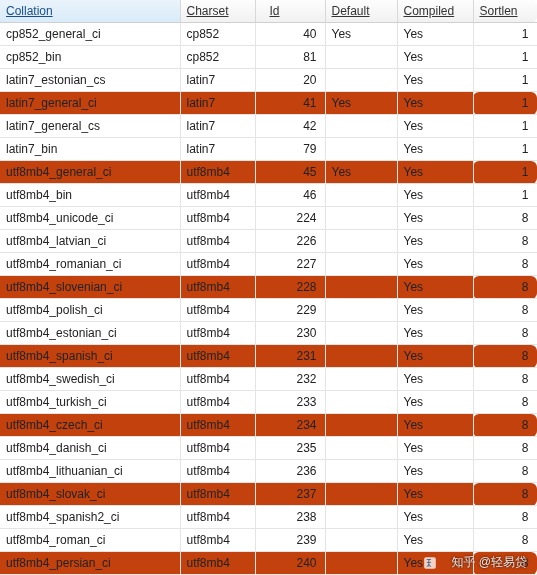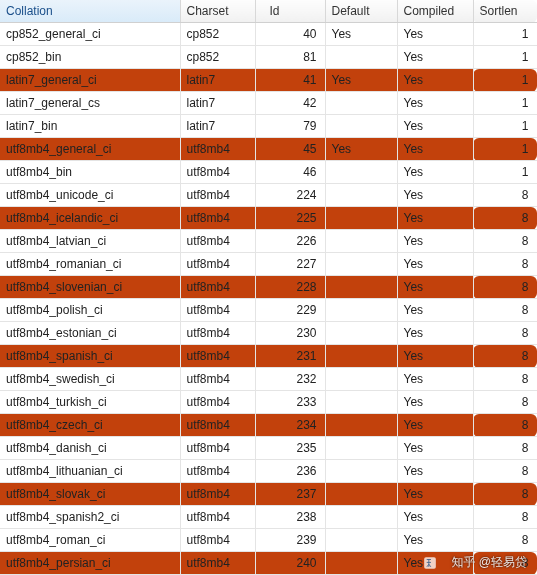--- a/index.html
+++ b/index.html
@@ -29,20 +29,21 @@
     white-space: nowrap;
     text-overflow: ellipsis;
     vertical-align: middle;
   }
   .header .cell {
     background: linear-gradient(#fdfdfd, #f1f1f1);
     border-right: 1px solid #d8d8d8;
     border-bottom: 1px solid #d0d0d0;
     color: #333;
     font-weight: 400;
+    text-decoration: underline;
   }
   .header .cell.sorted {
     background: linear-gradient(#eaf3fb, #d9ebf9);
     color: #1a4f8a;
   }
   .row.alt .cell {
     background: #c2410c;
   }
   .c-collation { width: 180px; }
   .c-charset   { width: 75px; }
@@ -86,20 +87,28 @@
       <div class="cell c-sortlen">1</div>
     </div>
     <div class="row">
       <div class="cell c-collation">cp852_bin</div>
       <div class="cell c-charset">cp852</div>
       <div class="cell c-id">81</div>
       <div class="cell c-default"></div>
       <div class="cell c-compiled">Yes</div>
       <div class="cell c-sortlen">1</div>
     </div>
+    <div class="row">
+      <div class="cell c-collation">latin7_estonian_cs</div>
+      <div class="cell c-charset">latin7</div>
+      <div class="cell c-id">20</div>
+      <div class="cell c-default"></div>
+      <div class="cell c-compiled">Yes</div>
+      <div class="cell c-sortlen">1</div>
+    </div>
     <div class="row alt">
       <div class="cell c-collation">latin7_general_ci</div>
       <div class="cell c-charset">latin7</div>
       <div class="cell c-id">41</div>
       <div class="cell c-default">Yes</div>
       <div class="cell c-compiled">Yes</div>
       <div class="cell c-sortlen">1</div>
     </div>
     <div class="row">
       <div class="cell c-collation">latin7_general_cs</div>
@@ -130,28 +139,20 @@
       <div class="cell c-charset">utf8mb4</div>
       <div class="cell c-id">46</div>
       <div class="cell c-default"></div>
       <div class="cell c-compiled">Yes</div>
       <div class="cell c-sortlen">1</div>
     </div>
     <div class="row">
       <div class="cell c-collation">utf8mb4_unicode_ci</div>
       <div class="cell c-charset">utf8mb4</div>
       <div class="cell c-id">224</div>
-      <div class="cell c-default"></div>
-      <div class="cell c-compiled">Yes</div>
-      <div class="cell c-sortlen">8</div>
-    </div>
-    <div class="row alt">
-      <div class="cell c-collation">utf8mb4_icelandic_ci</div>
-      <div class="cell c-charset">utf8mb4</div>
-      <div class="cell c-id">225</div>
       <div class="cell c-default"></div>
       <div class="cell c-compiled">Yes</div>
       <div class="cell c-sortlen">8</div>
     </div>
     <div class="row">
       <div class="cell c-collation">utf8mb4_latvian_ci</div>
       <div class="cell c-charset">utf8mb4</div>
       <div class="cell c-id">226</div>
       <div class="cell c-default"></div>
       <div class="cell c-compiled">Yes</div>

